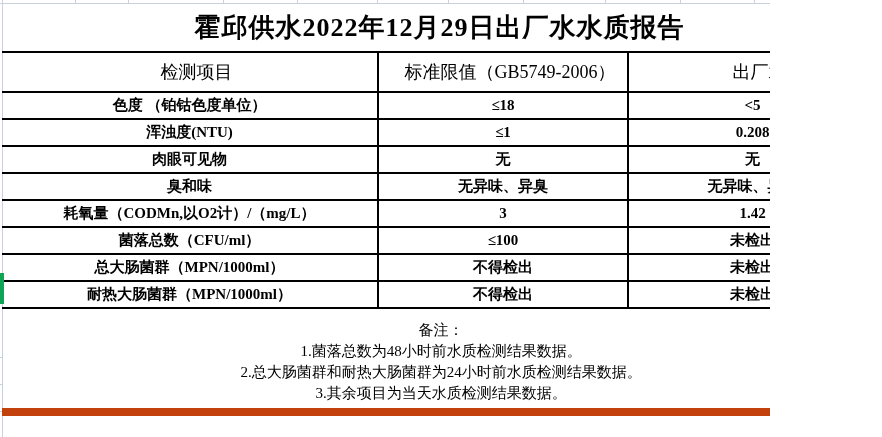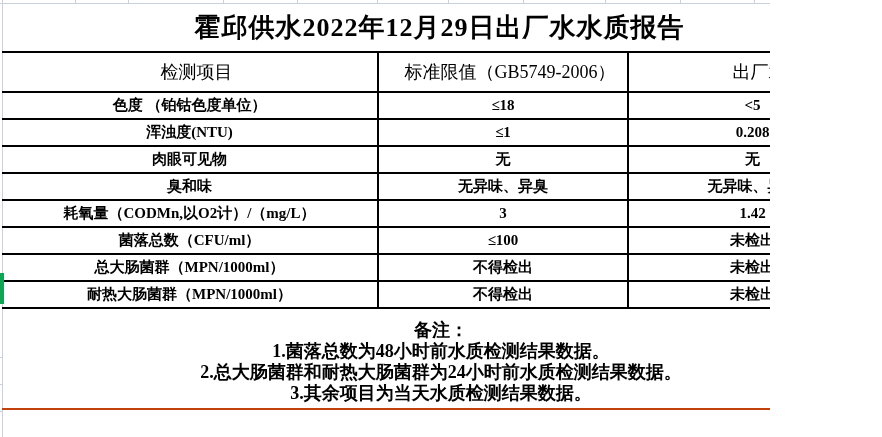--- a/index.html
+++ b/index.html
@@ -54,24 +54,23 @@
     font-size:15px;
     border-bottom:2px solid #000;
     font-weight:bold;
   }
   td.c2{border-left:2px solid #000;border-right:2px solid #000;}
   td.c3{border-right:2px solid #8b5cf6;border-radius:7px;}
   td.notes{
     height:99px;
     text-align:left;
     vertical-align:top;
-    border-bottom:2px solid #c2410c;
+    border-bottom:8px solid #c2410c;
     border-right:2px solid #000;
-    font-size:18px;
-    font-weight:bold;
+    font-size:15px;
   }
   .notes-inner{padding:6px 0 0 4px;line-height:21px;}
 </style>
 </head>
 <body>
 
 <div class="sheet">
 
   <div class="gl gl-h-top"></div>
   <div class="gl gl-v-left"></div>

